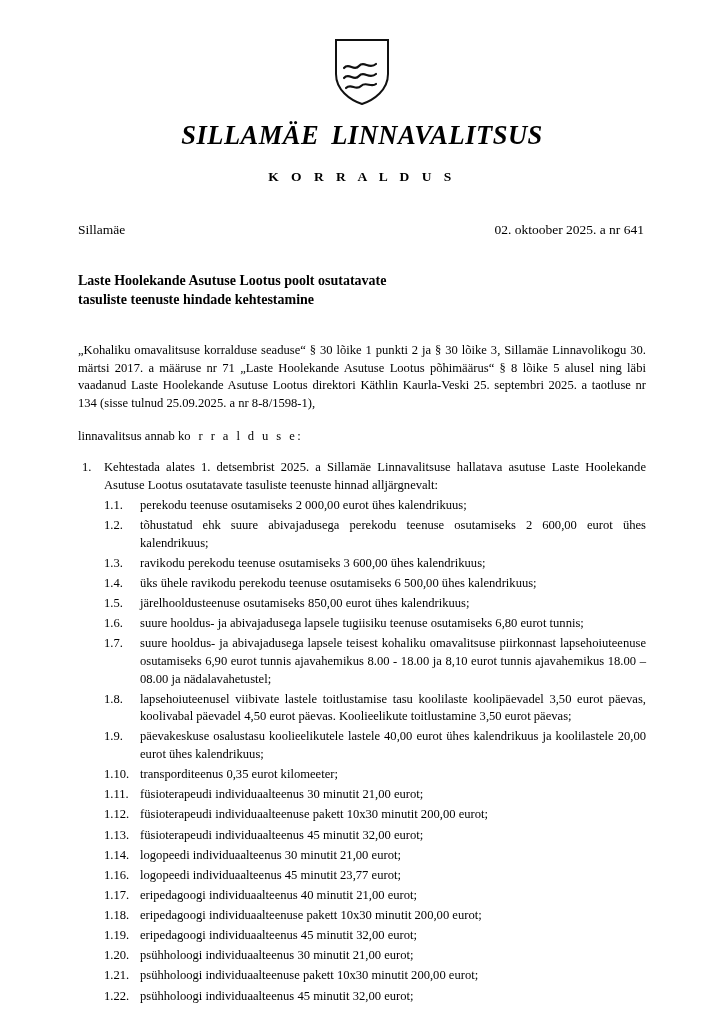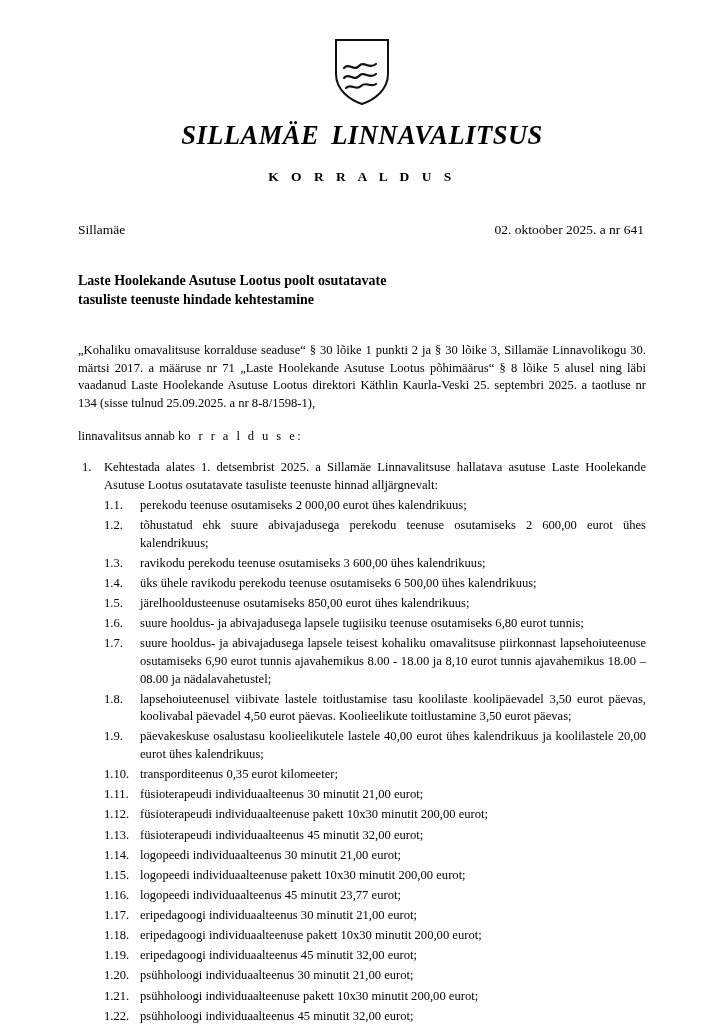--- a/index.html
+++ b/index.html
@@ -233,33 +233,29 @@
     <div class="subitem">
       <div class="subitem-num">1.13.</div>
       <div class="subitem-text nowrapjust">füsioterapeudi individuaalteenus 45 minutit 32,00 eurot;</div>
     </div>
 
     <div class="subitem">
       <div class="subitem-num">1.14.</div>
       <div class="subitem-text nowrapjust">logopeedi individuaalteenus 30 minutit 21,00 eurot;</div>
     </div>
 
-    <div class="subitem">
-      <div class="subitem-num">1.15.</div>
-      <div class="subitem-text nowrapjust">logopeedi individuaalteenuse pakett 10x30 minutit 200,00 eurot;</div>
-    </div>
 
     <div class="subitem">
       <div class="subitem-num">1.16.</div>
       <div class="subitem-text nowrapjust">logopeedi individuaalteenus 45 minutit 23,77 eurot;</div>
     </div>
 
     <div class="subitem">
       <div class="subitem-num">1.17.</div>
-      <div class="subitem-text nowrapjust">eripedagoogi individuaalteenus 30 minutit 21,00 eurot;</div>
+      <div class="subitem-text nowrapjust">eripedagoogi individuaalteenus 40 minutit 21,00 eurot;</div>
     </div>
 
     <div class="subitem">
       <div class="subitem-num">1.18.</div>
       <div class="subitem-text nowrapjust">eripedagoogi individuaalteenuse pakett 10x30 minutit 200,00 eurot;</div>
     </div>
 
     <div class="subitem">
       <div class="subitem-num">1.19.</div>
       <div class="subitem-text nowrapjust">eripedagoogi individuaalteenus 45 minutit 32,00 eurot;</div>

